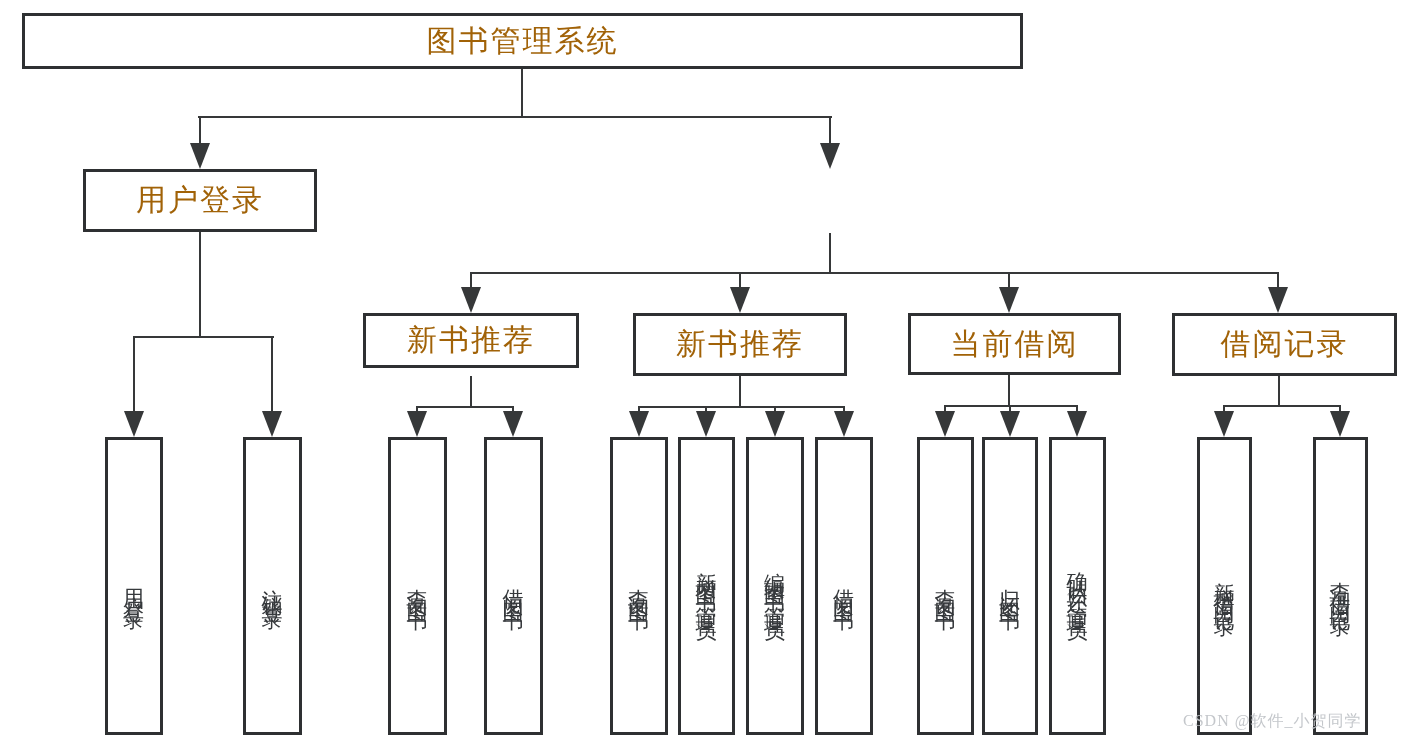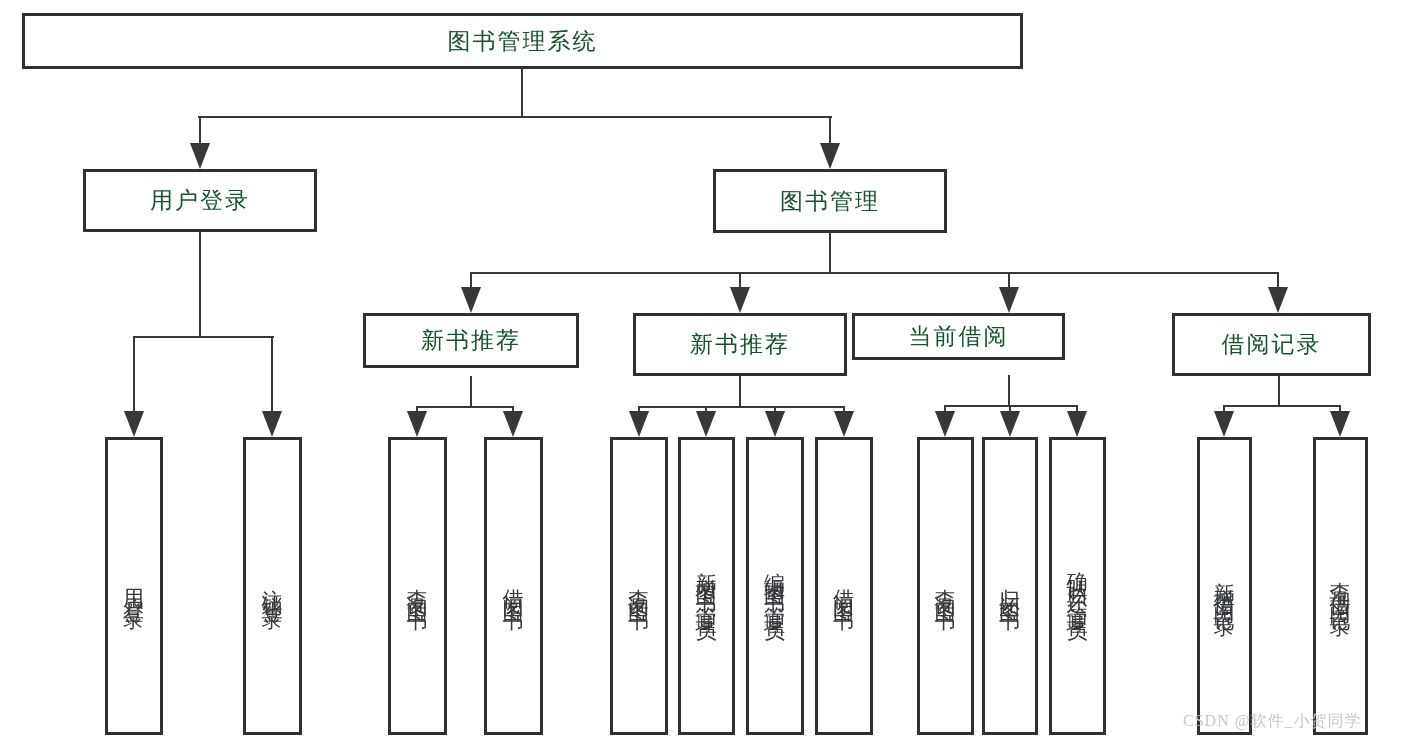--- a/index.html
+++ b/index.html
@@ -4,21 +4,21 @@
 <style>
   html,body{margin:0;padding:0;background:#ffffff;}
   #stage{
     position:relative;width:1405px;height:747px;background:#ffffff;overflow:hidden;
     font-family:"Liberation Sans","DejaVu Sans",sans-serif;
   }
   .box{
     position:absolute;box-sizing:border-box;background:#ffffff;
     border:3px solid #2e3032;display:flex;align-items:center;justify-content:center;
   }
-  .box.h span{font-size:23px;color:#14532d;letter-spacing:2px;white-space:nowrap;}
+  .box.h span{font-size:30px;color:#a16207;letter-spacing:2px;white-space:nowrap;}
   .box.v span{
     writing-mode:vertical-rl;text-orientation:mixed;
     font-size:21px;color:#36393c;letter-spacing:7px;line-height:1;white-space:nowrap;
   }
   .vline,.hline{position:absolute;background:#363839;}
   .vline{width:2px;}
   .hline{height:2px;}
   .arr{
     position:absolute;width:0;height:0;
     border-left:10px solid transparent;border-right:10px solid transparent;
@@ -34,34 +34,31 @@
 
 <div id="stage">
 
   <div class="box h" style="left:22px;top:13px;width:1001px;height:56px">
     <span>图书管理系统</span>
   </div>
 
   <div class="box h" style="left:83px;top:169px;width:234px;height:63px">
     <span>用户登录</span>
   </div>
-  <div class="box h" style="left:713px;top:169px;width:234px;height:64px">
-    <span>图书管理</span>
-  </div>
 
   <div class="box h" style="left:363px;top:313px;width:216px;height:55px">
     <span>新书推荐</span>
   </div>
   <div class="box h" style="left:633px;top:313px;width:214px;height:63px">
     <span>新书推荐</span>
   </div>
-  <div class="box h" style="left:852px;top:313px;width:213px;height:47px">
+  <div class="box h" style="left:908px;top:313px;width:213px;height:62px">
     <span>当前借阅</span>
   </div>
-  <div class="box h" style="left:1172px;top:313px;width:199px;height:63px">
+  <div class="box h" style="left:1172px;top:313px;width:225px;height:63px">
     <span>借阅记录</span>
   </div>
 
   <div class="box v" style="left:105px;top:437px;width:58px;height:298px">
     <span>用户登录</span>
   </div>
   <div class="box v" style="left:243px;top:437px;width:59px;height:298px">
     <span>注销登录</span>
   </div>
   <div class="box v" style="left:388px;top:437px;width:59px;height:298px">

